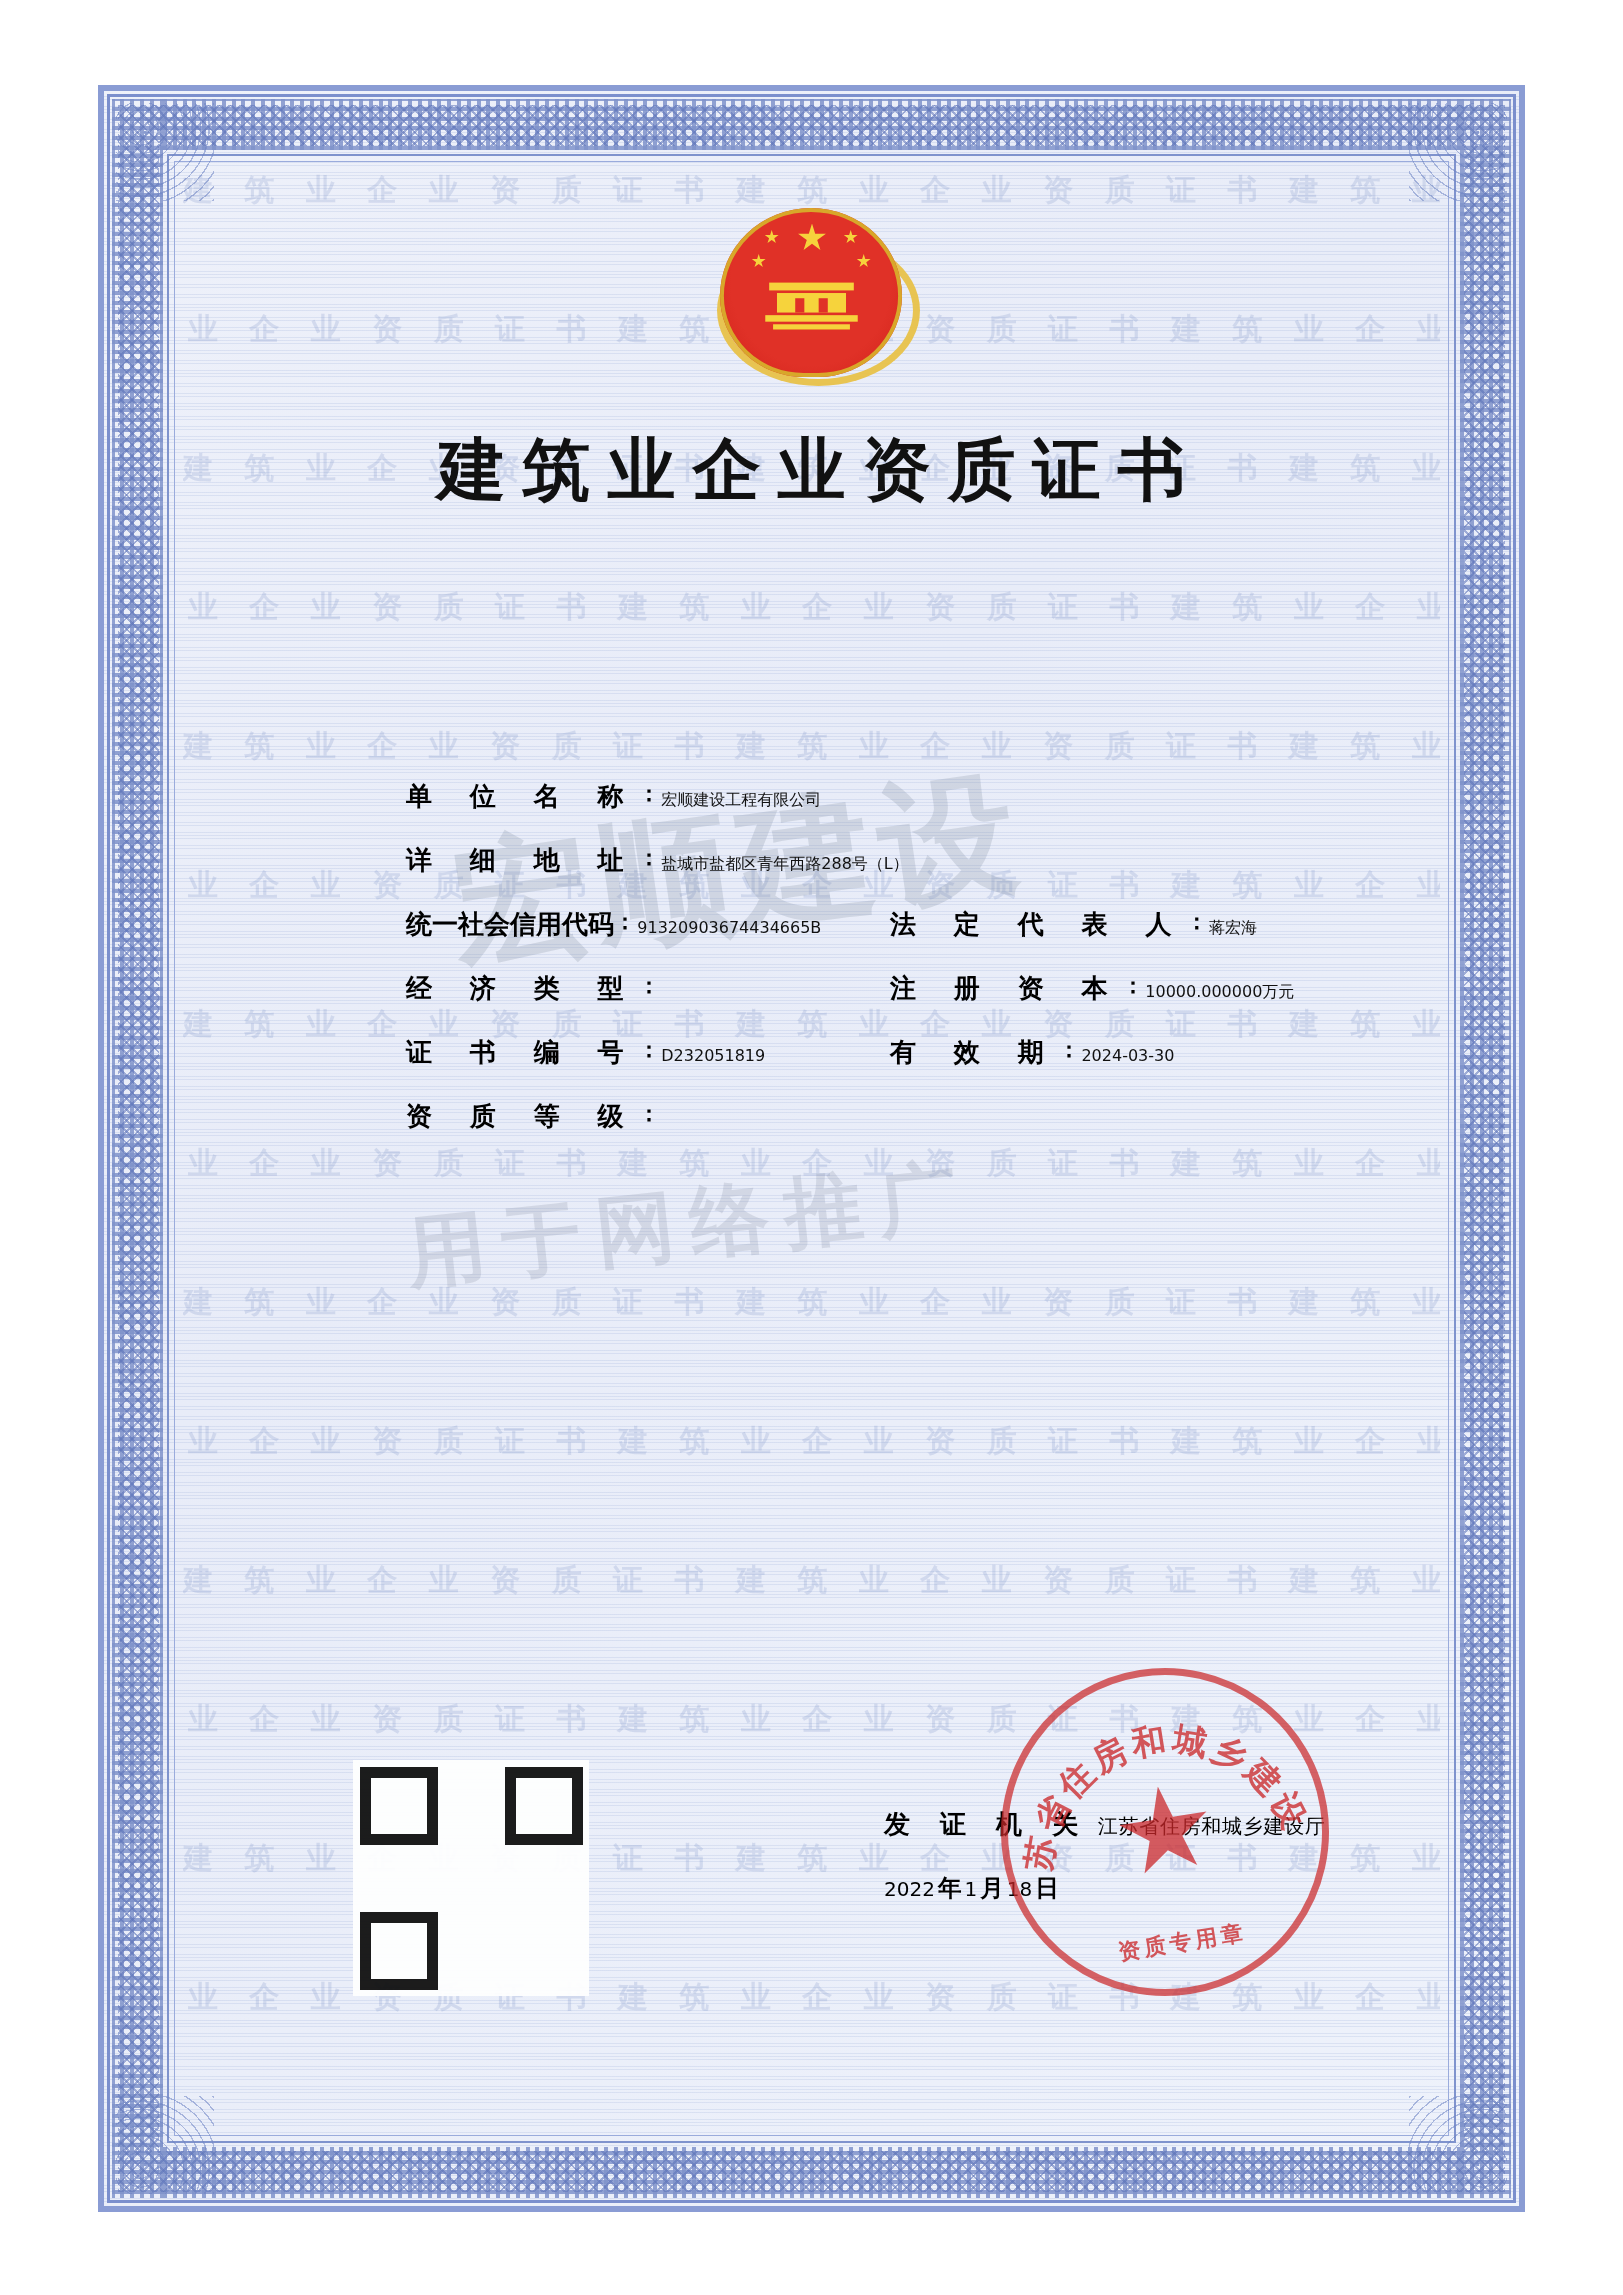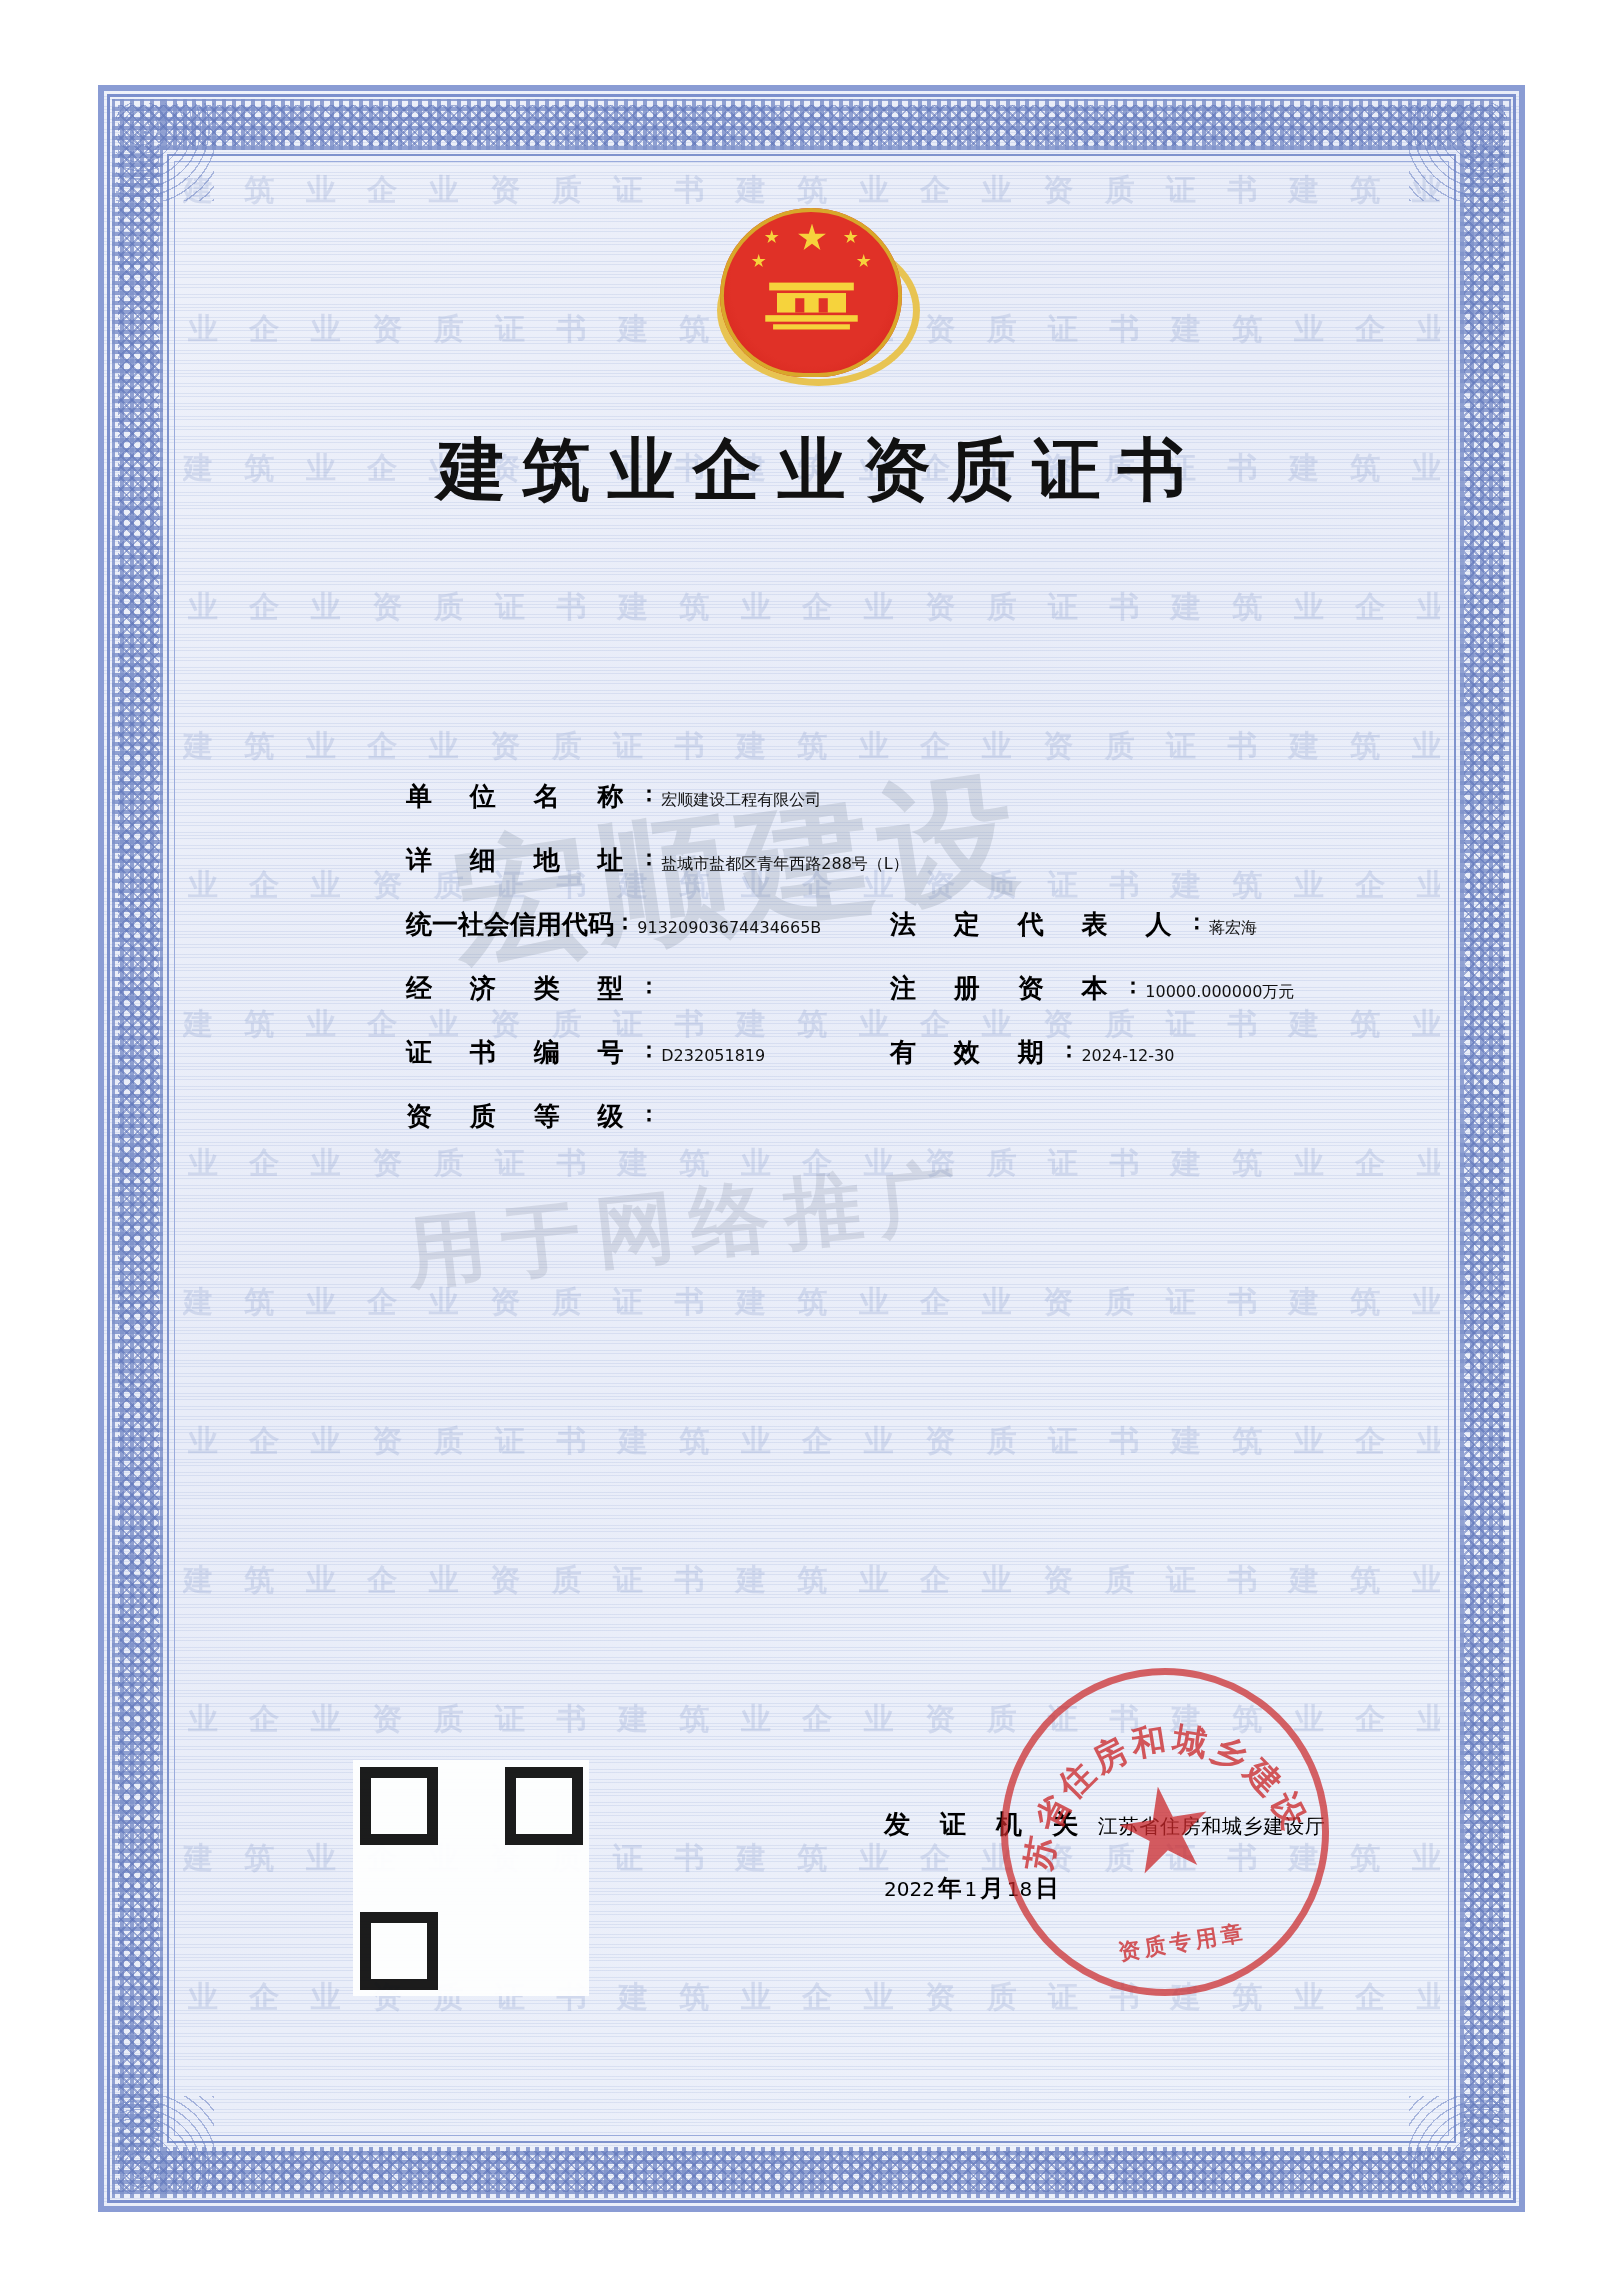--- a/index.html
+++ b/index.html
@@ -366,21 +366,21 @@
 
     <div class="row">
       <div class="half left">
         <span class="lab sp4">证 书 编 号</span>
         <span class="colon lab sp0">：</span>
         <span class="val">D232051819</span>
       </div>
       <div class="half">
         <span class="lab sp4">有 效 期</span>
         <span class="colon lab sp0">：</span>
-        <span class="val">2024-12-30</span>
+        <span class="val">2024-03-30</span>
       </div>
     </div>
 
     <div class="row">
       <span class="lab sp4">资 质 等 级</span>
       <span class="colon lab sp0">：</span>
     </div>
 
   </div>
 

